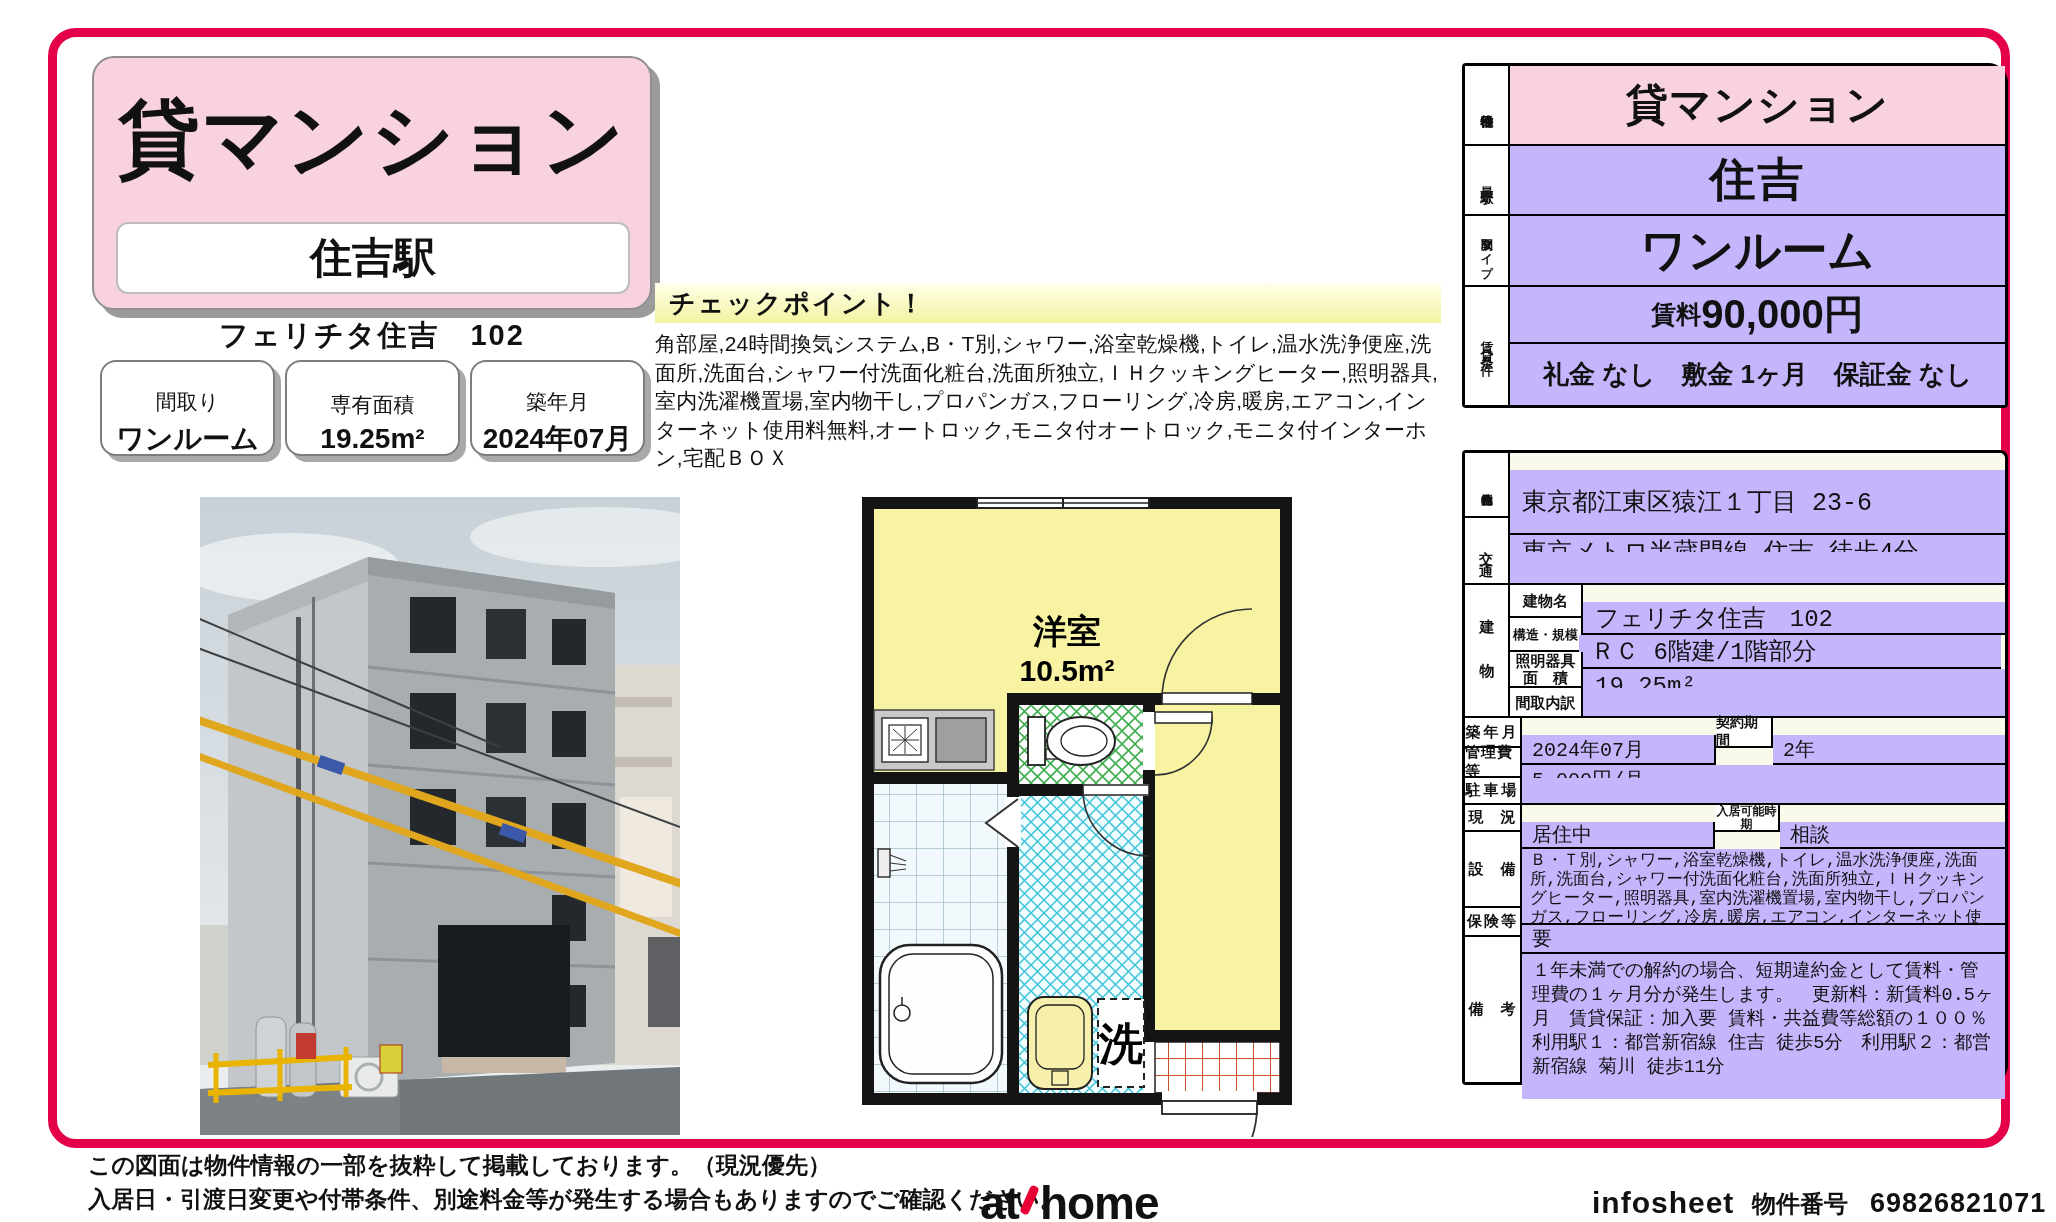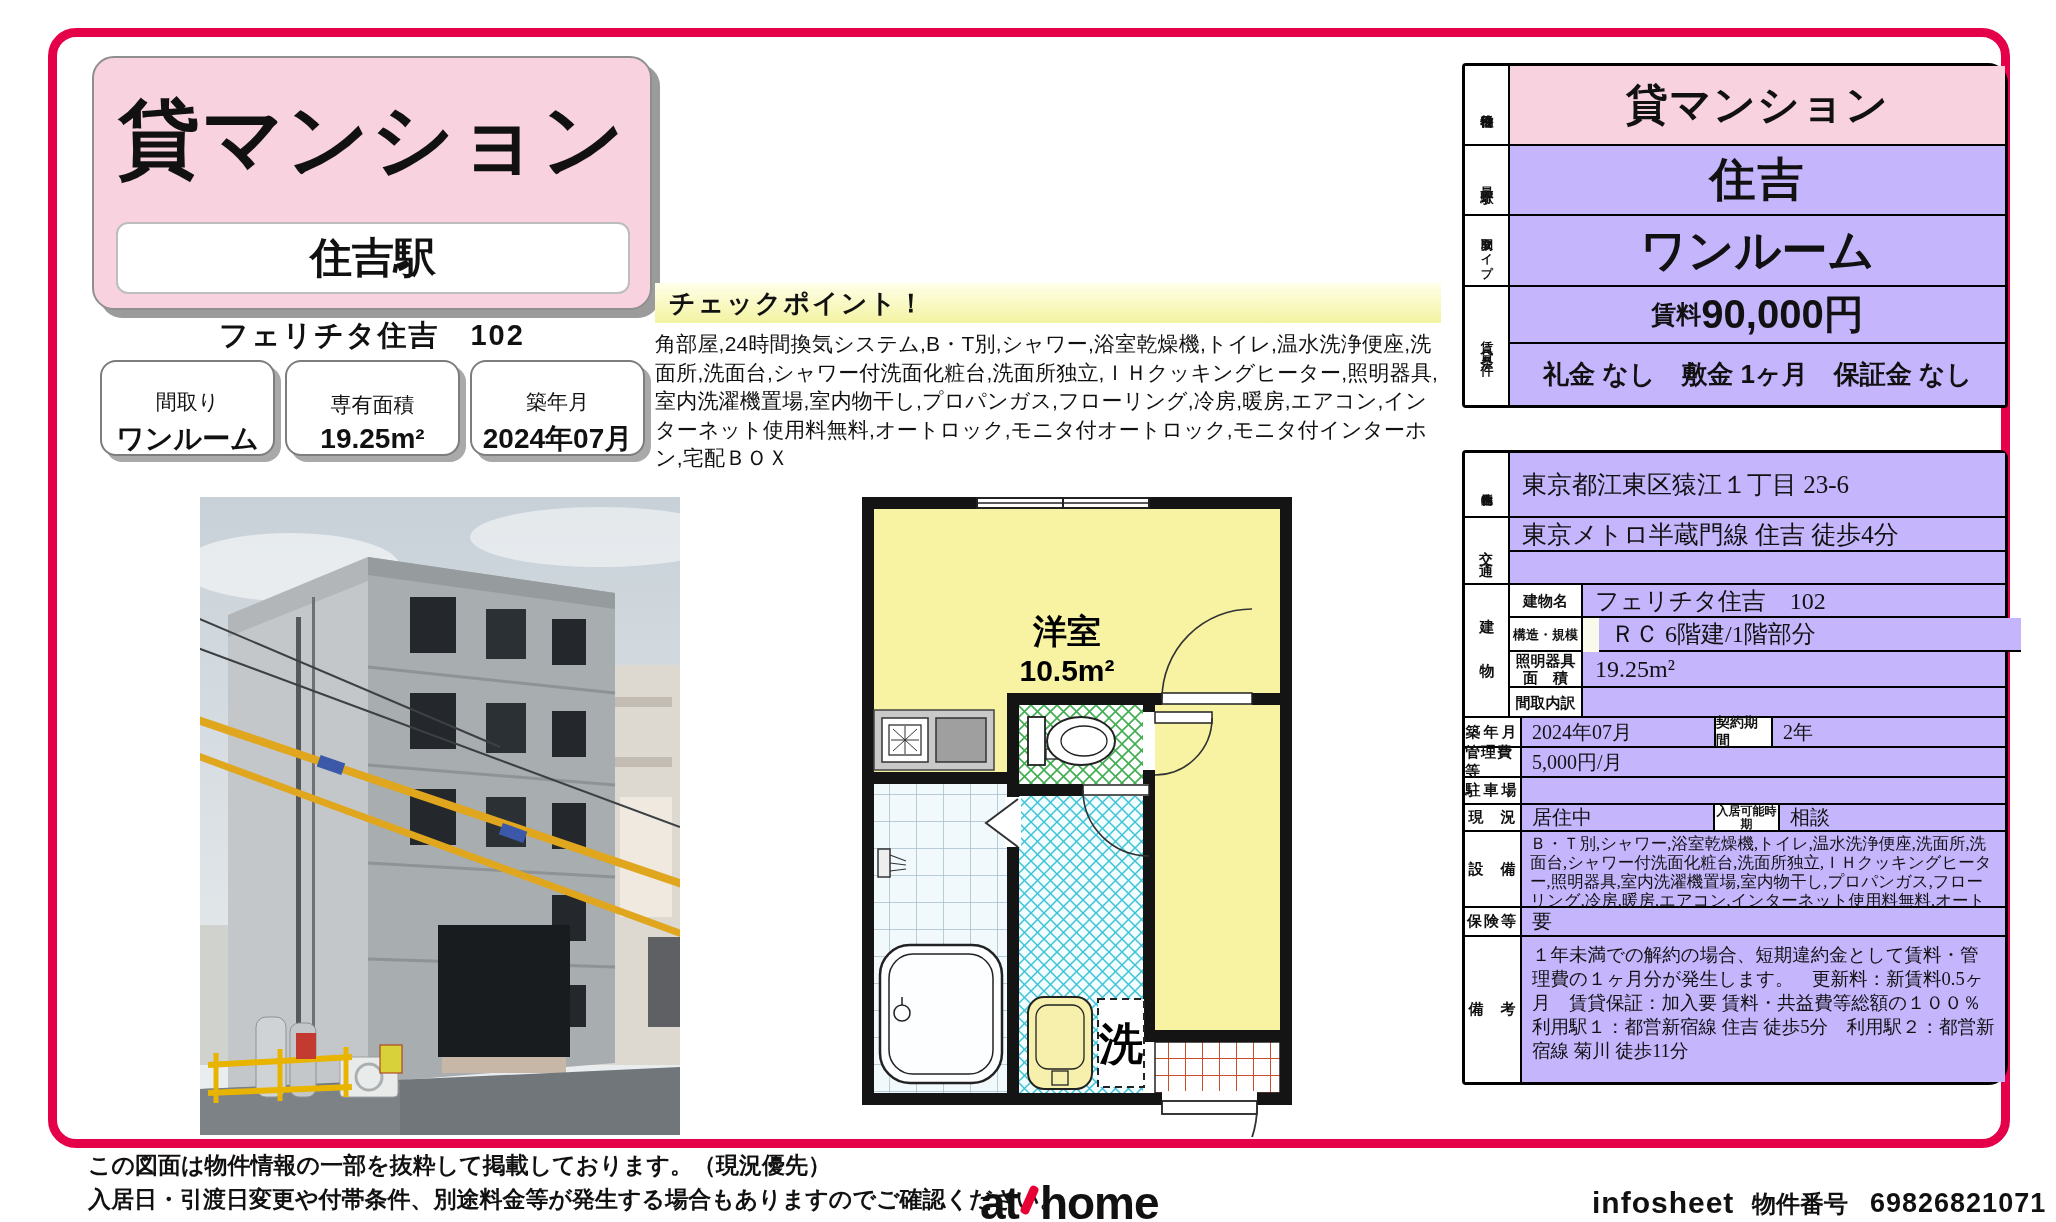--- a/index.html
+++ b/index.html
@@ -1,20 +1,20 @@
 <!DOCTYPE html>
 <html><head>
 <meta charset="utf-8">
 <style>
   html,body{margin:0;padding:0;background:#fff;}
   #page{position:relative;width:2056px;height:1222px;background:#fff;
         font-family:"Liberation Sans","DejaVu Sans",sans-serif;color:#111;overflow:hidden;}
   .abs{position:absolute;box-sizing:border-box;}
   .flexc{display:flex;align-items:center;justify-content:center;}
-  .serif{font-family:Liberation Serif, serif;}
+  .serif{font-family:Liberation Mono, monospace;margin-top:17px;}
 
   
   #frame{left:48px;top:28px;width:1962px;height:1120px;border:9px solid #e5004a;border-radius:28px;background:#fff;}
 
   
   #titleBox{left:92px;top:56px;width:560px;height:254px;background:#f8d2de;border:2px solid #8f8f8f;
             border-radius:22px;box-shadow:8px 8px 0 #9b9b9b;}
   #titleMain{left:0;top:22px;width:100%;height:120px;font-size:82px;font-weight:bold;letter-spacing:1px;}
   #stationBox{left:22px;top:164px;width:514px;height:72px;background:#ffffff;border:2px solid #bdbdbd;border-radius:12px;}
   #stationBox .t{font-size:42px;font-weight:bold;}
@@ -291,21 +291,21 @@
       <span class="vtxt" style="font-size:15px;letter-spacing:44px;">建物</span>
       </div>
 
     <div class="cell cream bb serif serval" style="left:45px;top:0;width:495px;height:65px;font-size:25px;">東京都江東区猿江１丁目 23-6</div>
     <div class="cell cream bb serif serval" style="left:45px;top:65px;width:495px;height:34px;font-size:25px;">東京メトロ半蔵門線 住吉 徒歩4分</div>
     <div class="cell cream bb" style="left:45px;top:99px;width:495px;height:33px;"></div>
 
     <div class="cell white br bb center sublab" style="left:45px;top:132px;width:73px;height:33px;">建物名</div>
     <div class="cell cream bb serif serval" style="left:118px;top:132px;width:422px;height:33px;">フェリチタ住吉　102</div>
     <div class="cell white br bb center sublab" style="left:45px;top:165px;width:73px;height:34px;font-size:13px;">構造・規模</div>
-    <div class="cell cream bb serif serval" style="left:134px;top:165px;width:422px;height:34px;">ＲＣ 6階建/1階部分</div>
+    <div class="cell cream bb serif serval" style="left:114px;top:165px;width:422px;height:34px;">ＲＣ 6階建/1階部分</div>
     <div class="cell white br bb center sublab" style="left:45px;top:199px;width:73px;height:36px;padding:0 4px;">照明器具 面　積</div>
     <div class="cell cream bb serif serval" style="left:118px;top:199px;width:422px;height:36px;">19.25m²</div>
     <div class="cell white br bb center sublab" style="left:45px;top:235px;width:73px;height:30px;">間取内訳</div>
     <div class="cell cream bb" style="left:118px;top:235px;width:422px;height:30px;"></div>
 
     <div class="cell white br bb lowlab" style="left:0;top:265px;width:57px;height:30px;letter-spacing:3px;">築年月</div>
     <div class="cell cream br bb serif" style="left:57px;top:265px;width:194px;height:30px;font-size:20px;padding-left:10px;">2024年07月</div>
     <div class="cell white br bb center" style="left:251px;top:265px;width:57px;height:30px;font-size:14px;font-weight:bold;">契約期間</div>
     <div class="cell cream bb serif" style="left:308px;top:265px;width:232px;height:30px;font-size:20px;padding-left:10px;">2年</div>
 

